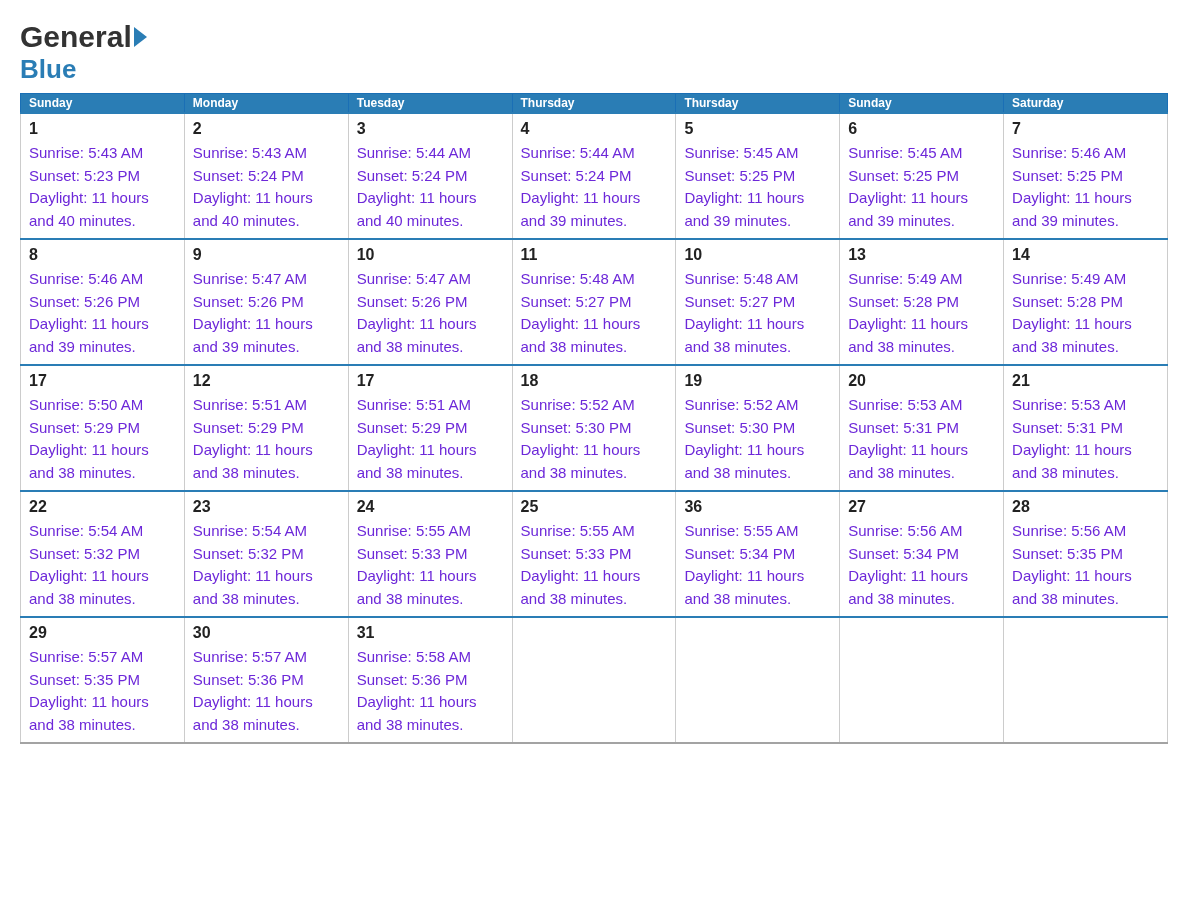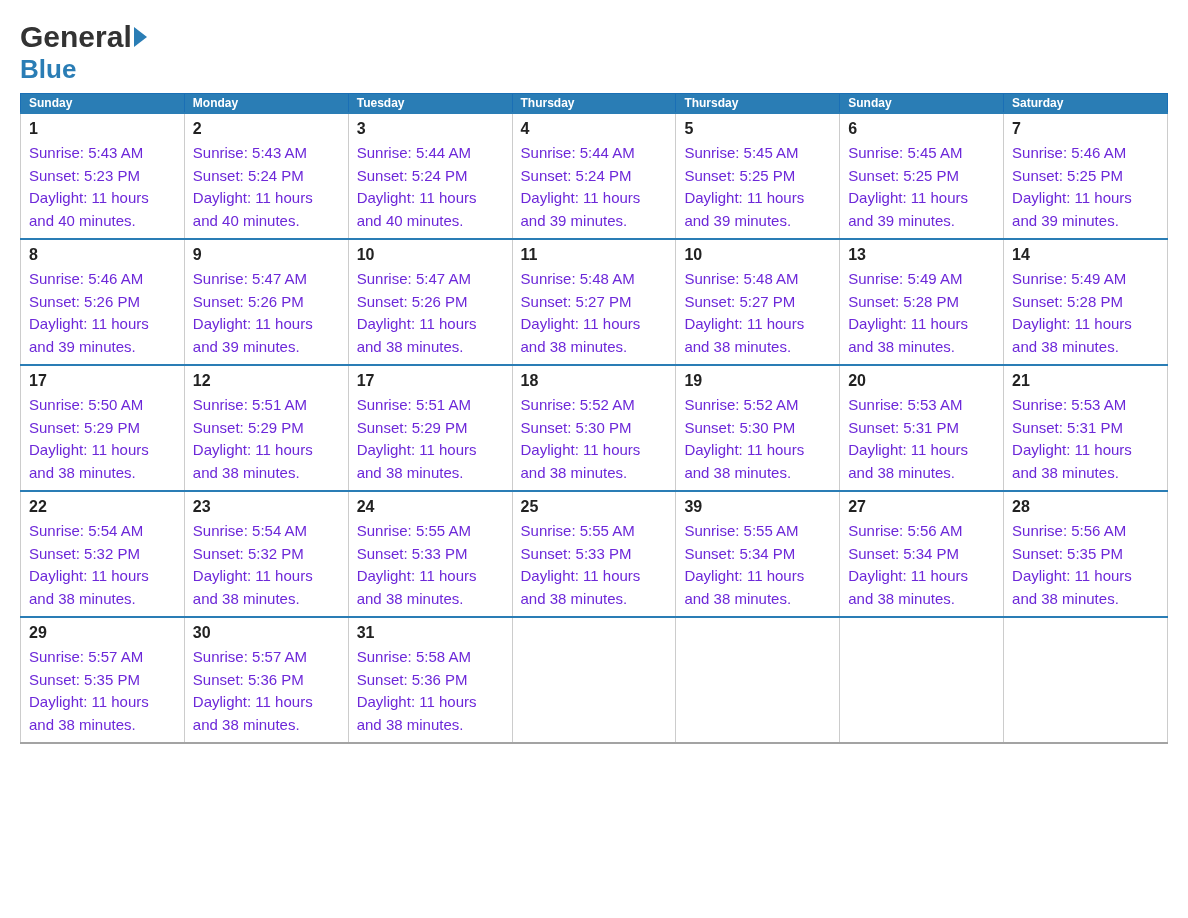--- a/index.html
+++ b/index.html
@@ -227,21 +227,21 @@
         </td>
         <td>
           <span class="day-num">24</span>
           <div class="day-info">Sunrise: 5:55 AM<br>Sunset: 5:33 PM<br>Daylight: 11 hours<br>and 38 minutes.</div>
         </td>
         <td>
           <span class="day-num">25</span>
           <div class="day-info">Sunrise: 5:55 AM<br>Sunset: 5:33 PM<br>Daylight: 11 hours<br>and 38 minutes.</div>
         </td>
         <td>
-          <span class="day-num">39</span>
+          <span class="day-num">36</span>
           <div class="day-info">Sunrise: 5:55 AM<br>Sunset: 5:34 PM<br>Daylight: 11 hours<br>and 38 minutes.</div>
         </td>
         <td>
           <span class="day-num">27</span>
           <div class="day-info">Sunrise: 5:56 AM<br>Sunset: 5:34 PM<br>Daylight: 11 hours<br>and 38 minutes.</div>
         </td>
         <td>
           <span class="day-num">28</span>
           <div class="day-info">Sunrise: 5:56 AM<br>Sunset: 5:35 PM<br>Daylight: 11 hours<br>and 38 minutes.</div>
         </td>

